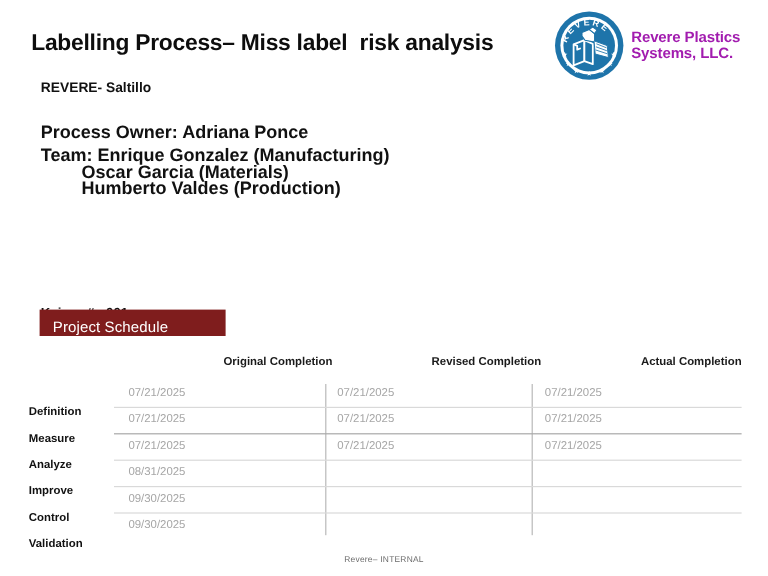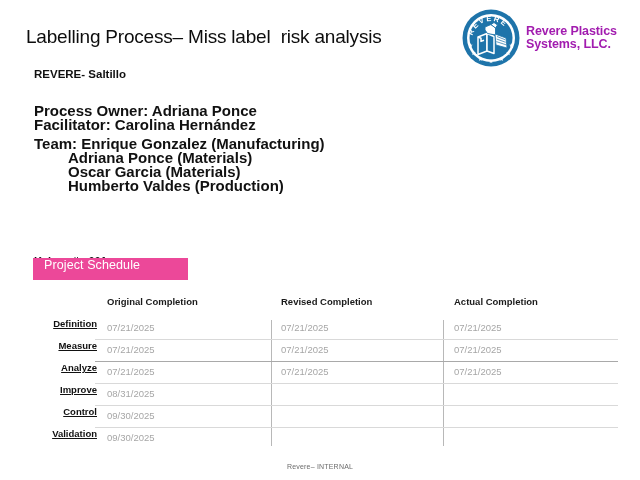--- a/index.html
+++ b/index.html
@@ -55,21 +55,21 @@
     white-space: nowrap;
   }
 
   
   .slide-title {
     position: absolute;
     left: 26px;
     top: 26px;
     font-family: "Liberation Sans", sans-serif;
     font-size: 19px;
-    font-weight: normal;
+    font-weight: bold;
     color: #0d0d0d;
     letter-spacing: -0.2px;
     white-space: pre;
   }
 
   
   .site-line {
     position: absolute;
     left: 34px;
     top: 68px;
@@ -106,23 +106,23 @@
     margin-top: 24px;
   }
 
   
   .banner {
     position: absolute;
     left: 33px;
     top: 258px;
     width: 155px;
     height: 22px;
-    background: #ec4899;
+    background: #7f1d1d;
     display: flex;
-    align-items: flex-start;
+    align-items: flex-end;
   }
   .banner-label {
     padding-left: 11px;
     color: #ffffff;
     font-size: 12.5px;
     font-weight: normal;
     letter-spacing: 0.1px;
     white-space: nowrap;
   }
 
@@ -138,21 +138,21 @@
   .sched-headers {
     position: relative;
     height: 22px;
   }
   .sched-headers .hd {
     position: absolute;
     top: 0;
     font-size: 9.5px;
     font-weight: bold;
     color: #1a1a1a;
-    text-align: left;
+    text-align: right;
     white-space: nowrap;
   }
   .hd-0 { left: 83px;  width: 170px; }
   .hd-1 { left: 257px; width: 170px; }
   .hd-2 { left: 430px; width: 164px; }
 
   .sched-grid {
     position: absolute;
     left: 0;
     top: 22px;
@@ -173,28 +173,26 @@
   .srow {
     position: absolute;
     left: 0;
     width: 594px;
     height: 21px;
     display: block;
   }
   .srow .rlabel {
     position: absolute;
     left: 0;
-    top: 0;
+    top: 20px;
     width: 73px;
-    text-align: right;
     font-size: 9.5px;
     font-weight: bold;
     color: #111111;
     white-space: nowrap;
-    text-decoration: underline;
   }
   .srow .cell {
     position: absolute;
     top: 4px;
     font-size: 9.5px;
     color: #a6a6a6;
     text-align: left;
     white-space: nowrap;
   }
   .cell-0 { left: 83px;  width: 170px; }
@@ -277,24 +275,22 @@
       <div>Systems, LLC.</div>
     </div>
   </div>
 
   <div class="slide-title">Labelling Process– Miss label  risk analysis</div>
 
   <div class="site-line">REVERE- Saltillo</div>
 
   <div class="people">
     <span class="ln">Process Owner: Adriana Ponce</span>
-    <span class="ln">Facilitator: Carolina Hernández</span>
     <span class="gap"></span>
     <span class="ln">Team: Enrique Gonzalez (Manufacturing)</span>
-    <span class="ln ind">Adriana Ponce (Materials)</span>
     <span class="ln ind">Oscar Garcia (Materials)</span>
     <span class="ln ind">Humberto Valdes (Production)</span>
   </div>
 
   <div class="kaizen">Kaizen # : 001</div>
 
   <div class="banner">
     <span class="banner-label">Project Schedule</span>
   </div>
 

